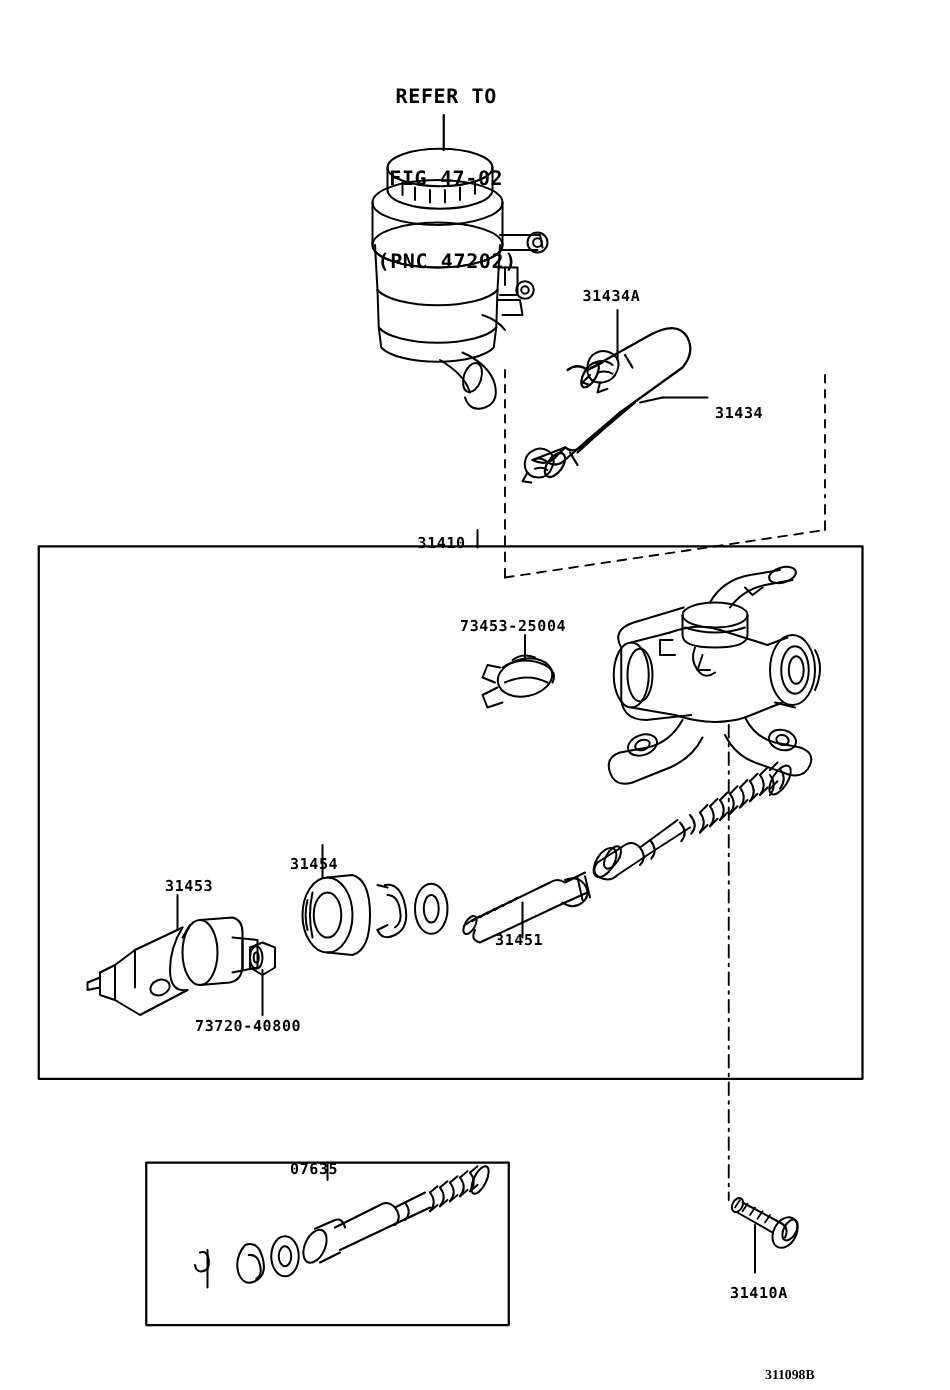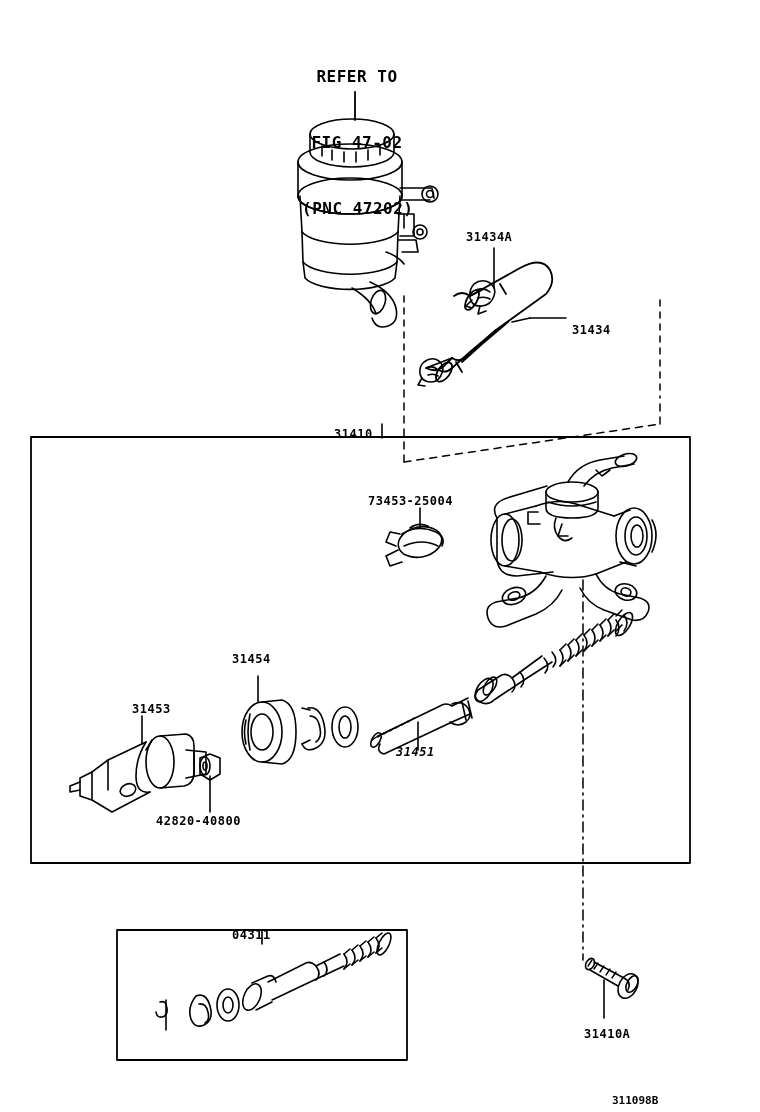--- a/index.html
+++ b/index.html
@@ -325,27 +325,27 @@
   </div>
 
   <div class="lbl lbl-lg" style="left:466px;top:230px;">31434A</div>
 
   <div class="lbl lbl-lg" style="left:572px;top:310px;margin-top:13px;">31434</div>
 
   <div class="lbl lbl-lg" style="left:334px;top:411px;margin-top:16px;">31410</div>
 
   <div class="lbl lbl-lg" style="left:368px;top:494px;">73453-25004</div>
 
-  <div class="lbl lbl-lg" style="left:232px;top:652px;">31454</div>
+  <div class="lbl lbl-lg" style="left:232px;top:684px;">31454</div>
 
   <div class="lbl lbl-lg" style="left:112px;top:702px;margin-left:20px;">31453</div>
 
-  <div class="lbl lbl-lg" style="left:396px;top:745px;font-style:italic;">31451</div>
-
-  <div class="lbl lbl-lg" style="left:156px;top:814px;">42820-40800</div>
-
-  <div class="lbl lbl-lg" style="left:232px;top:928px;">04311</div>
+  <div class="lbl lbl-lg" style="left:396px;top:745px;">31451</div>
+
+  <div class="lbl lbl-lg" style="left:156px;top:814px;">73720-40800</div>
+
+  <div class="lbl lbl-lg" style="left:232px;top:928px;">07635</div>
 
   <div class="lbl lbl-lg" style="left:584px;top:1027px;">31410A</div>
 
-  <div class="lbl lbl-sm" style="left:612px;top:1094px;">311098B</div>
+  <div class="lbl lbl-sm" style="left:612px;top:1094px;font-family:Liberation Serif, serif;">311098B</div>
 
 </div>
 
 </body></html>

